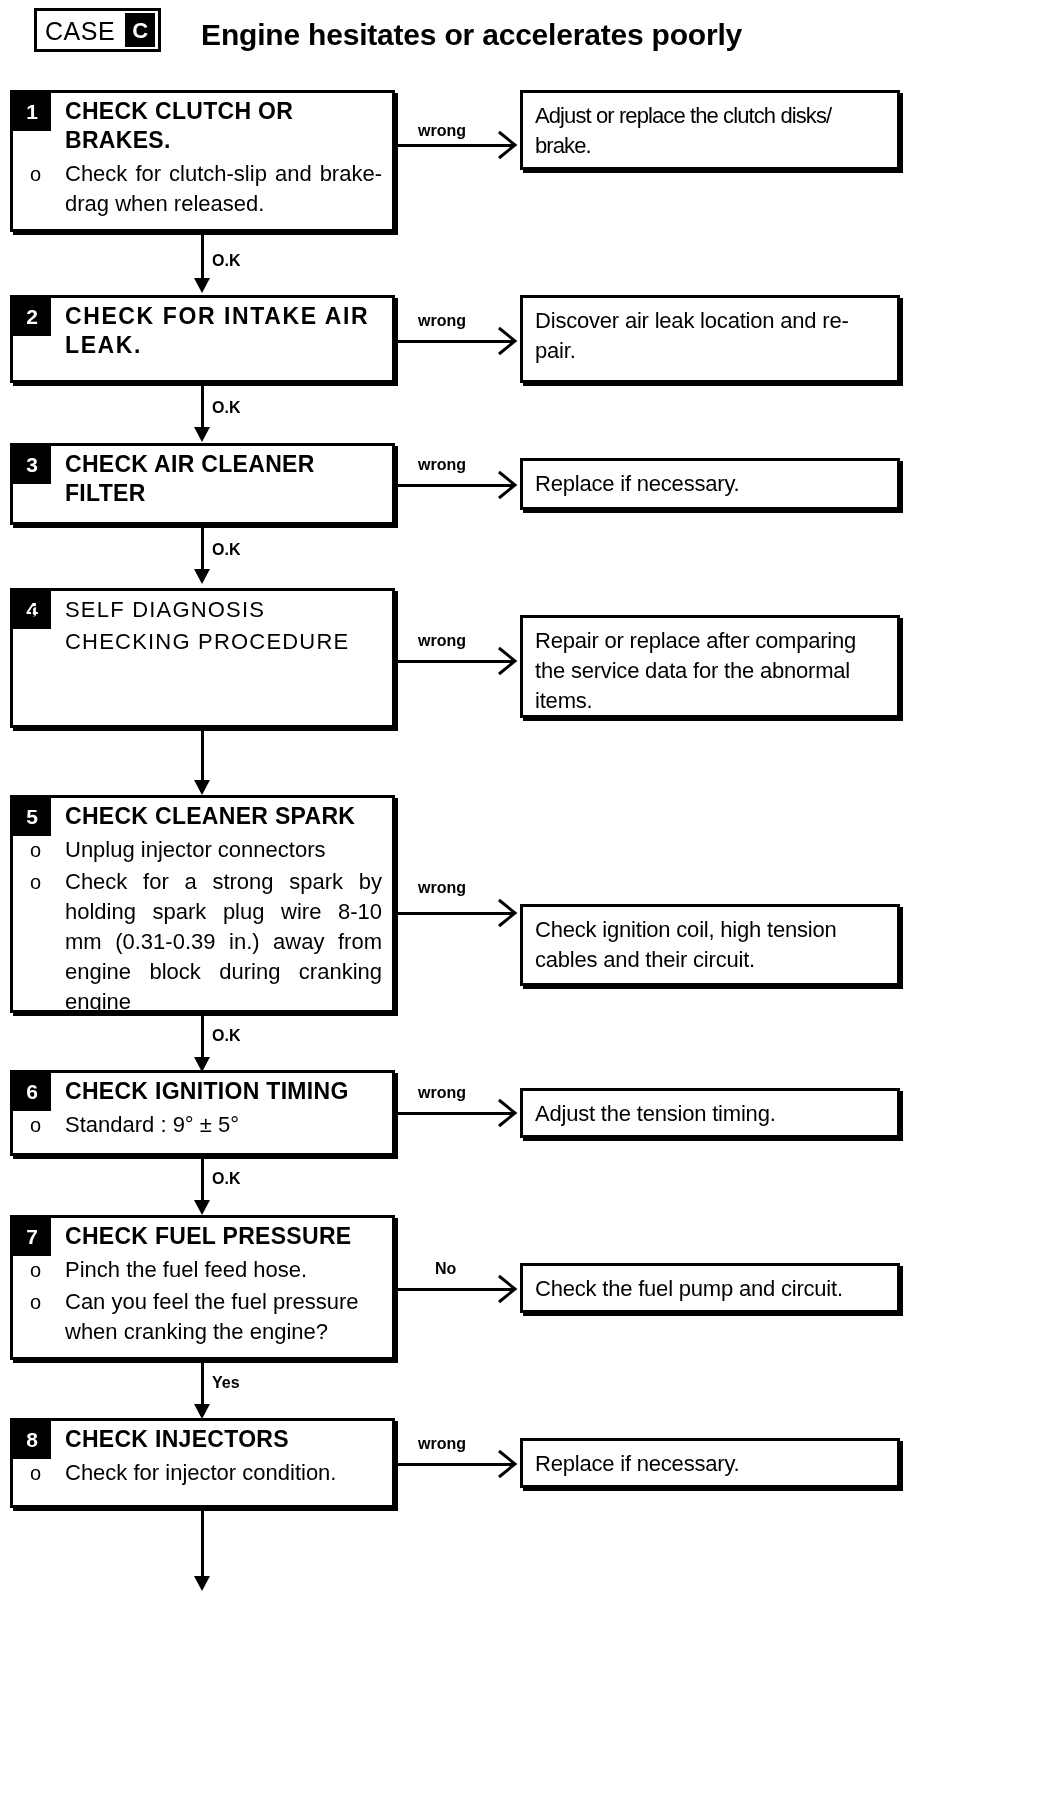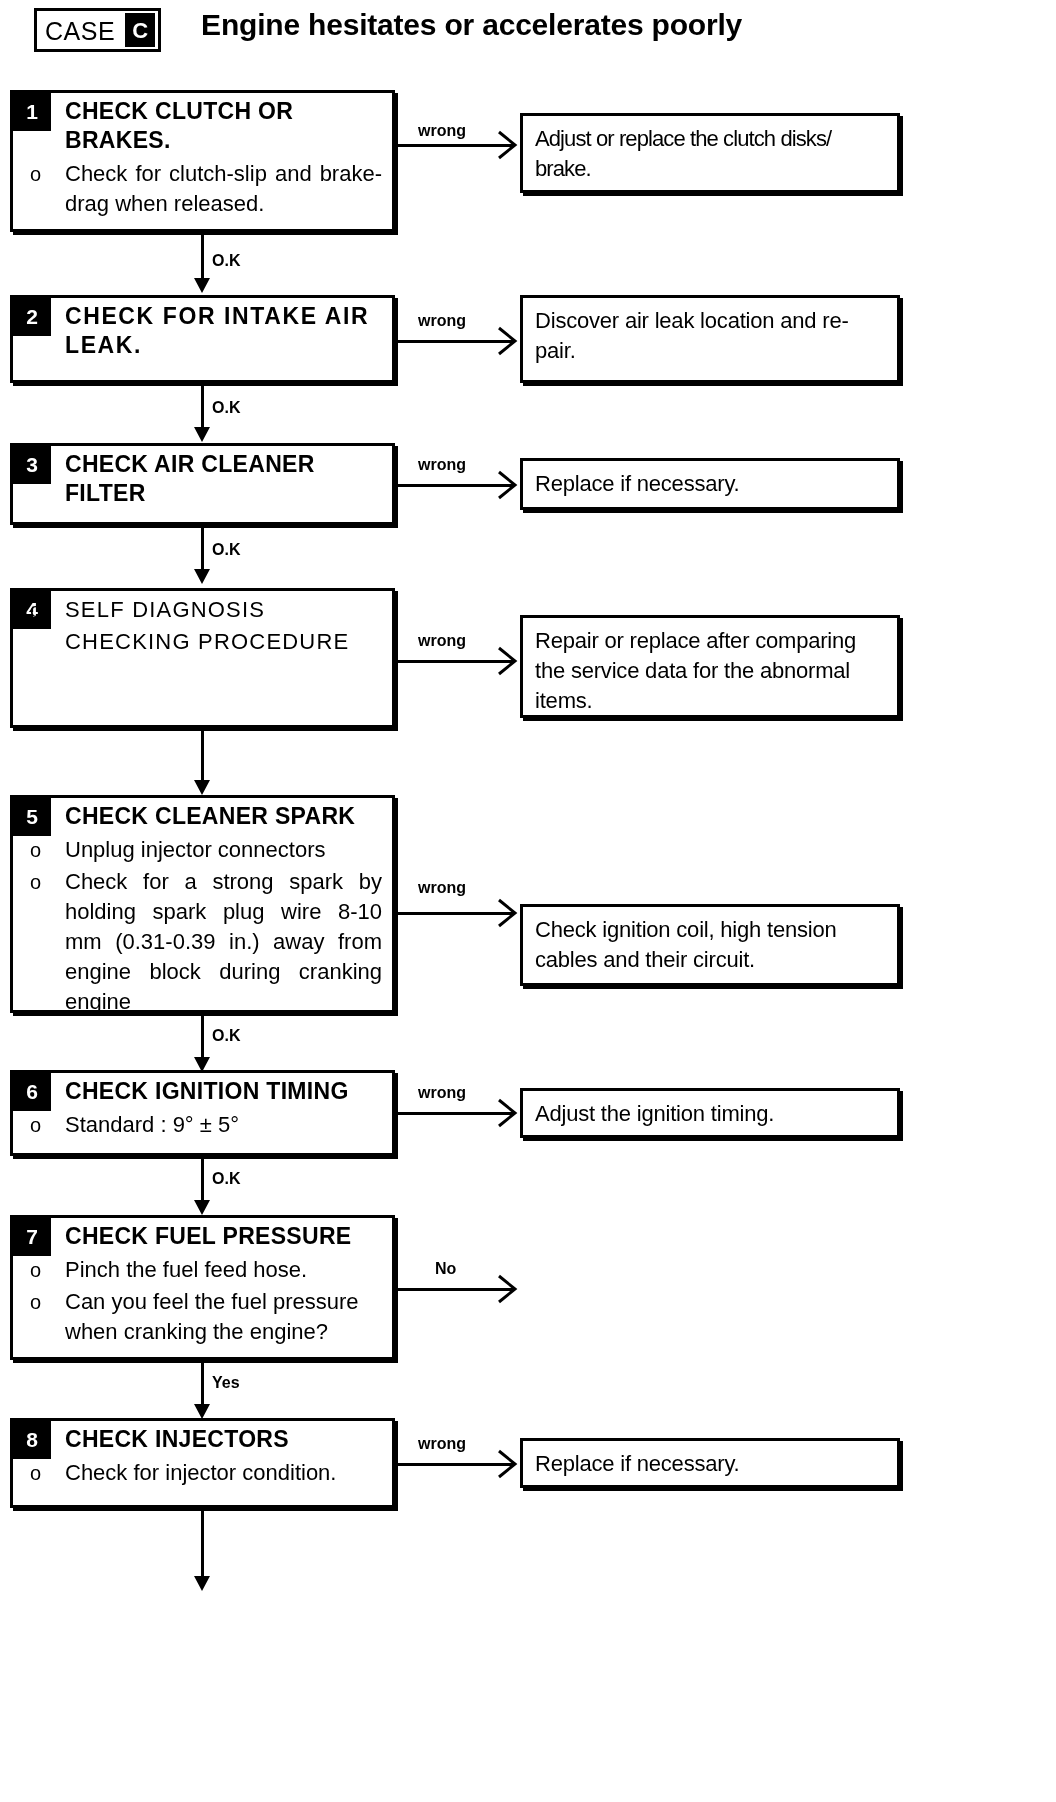--- a/index.html
+++ b/index.html
@@ -18,21 +18,21 @@
     background: #ffffff;
     overflow: hidden;
   }
 
   
   .header {
     position: absolute;
     left: 10px;
     top: 8px;
     display: flex;
-    align-items: flex-start;
+    align-items: flex-end;
     padding-left: 24px;
   }
   .case-badge-frame {
     border: 3px solid #000;
     display: flex;
     align-items: stretch;
     height: 44px;
     box-sizing: border-box;
     padding: 2px 3px 2px 8px;
   }
@@ -190,21 +190,21 @@
       </li>
     </ul>
   </div>
 
   <div class="hline" style="left:395px; top:144px; width:120px;"></div>
   <div class="edge-label" style="left:418px; top:118px;">wrong</div>
   <svg class="arrow-right-open" style="left:495px; top:128px;" viewBox="0 0 24 34">
     <polyline points="4,4 20,17 4,30" fill="none" stroke="#000" stroke-width="3"></polyline>
   </svg>
 
-  <div class="result-box" style="left:520px; top:113px; width:380px; height:80px;">
+  <div class="result-box" style="left:520px; top:90px; width:380px; height:80px;">
     <div class="result-text tight">Adjust or replace the clutch disks/ brake.</div>
   </div>
 
   <div class="vline" style="left:201px; top:232px; height:50px;"></div>
   <div class="arrow-down" style="left:194px; top:278px;"></div>
   <div class="edge-label" style="left:212px; top:248px;">O.K</div>
 
   <div class="step-box" style="left:10px; top:295px; width:385px; height:88px;">
     <div class="step-num">2</div>
     <div class="step-title spaced">
@@ -319,21 +319,21 @@
     </ul>
   </div>
 
   <div class="hline" style="left:395px; top:1112px; width:120px;"></div>
   <div class="edge-label" style="left:418px; top:1080px;">wrong</div>
   <svg class="arrow-right-open" style="left:495px; top:1096px;" viewBox="0 0 24 34">
     <polyline points="4,4 20,17 4,30" fill="none" stroke="#000" stroke-width="3"></polyline>
   </svg>
 
   <div class="result-box" style="left:520px; top:1088px; width:380px; height:50px;">
-    <div class="result-text">Adjust the ignition timing.</div>
+    <div class="result-text">Adjust the tension timing.</div>
   </div>
 
   <div class="vline" style="left:201px; top:1156px; height:48px;"></div>
   <div class="arrow-down" style="left:194px; top:1200px;"></div>
   <div class="edge-label" style="left:212px; top:1166px;">O.K</div>
 
   <div class="step-box" style="left:10px; top:1215px; width:385px; height:145px;">
     <div class="step-num">7</div>
     <div class="step-title">
       <div>CHECK FUEL PRESSURE</div>
@@ -349,20 +349,23 @@
       </li>
     </ul>
   </div>
 
   <div class="hline" style="left:395px; top:1288px; width:120px;"></div>
   <div class="edge-label" style="left:435px; top:1256px;">No</div>
   <svg class="arrow-right-open" style="left:495px; top:1272px;" viewBox="0 0 24 34">
     <polyline points="4,4 20,17 4,30" fill="none" stroke="#000" stroke-width="3"></polyline>
   </svg>
 
+  <div class="result-box" style="left:520px; top:1263px; width:380px; height:50px;">
+    <div class="result-text">Check the fuel pump and circuit.</div>
+  </div>
 
   <div class="vline" style="left:201px; top:1360px; height:48px;"></div>
   <div class="arrow-down" style="left:194px; top:1404px;"></div>
   <div class="edge-label" style="left:212px; top:1370px;">Yes</div>
 
   <div class="step-box" style="left:10px; top:1418px; width:385px; height:90px;">
     <div class="step-num">8</div>
     <div class="step-title">
       <div>CHECK INJECTORS</div>
     </div>

